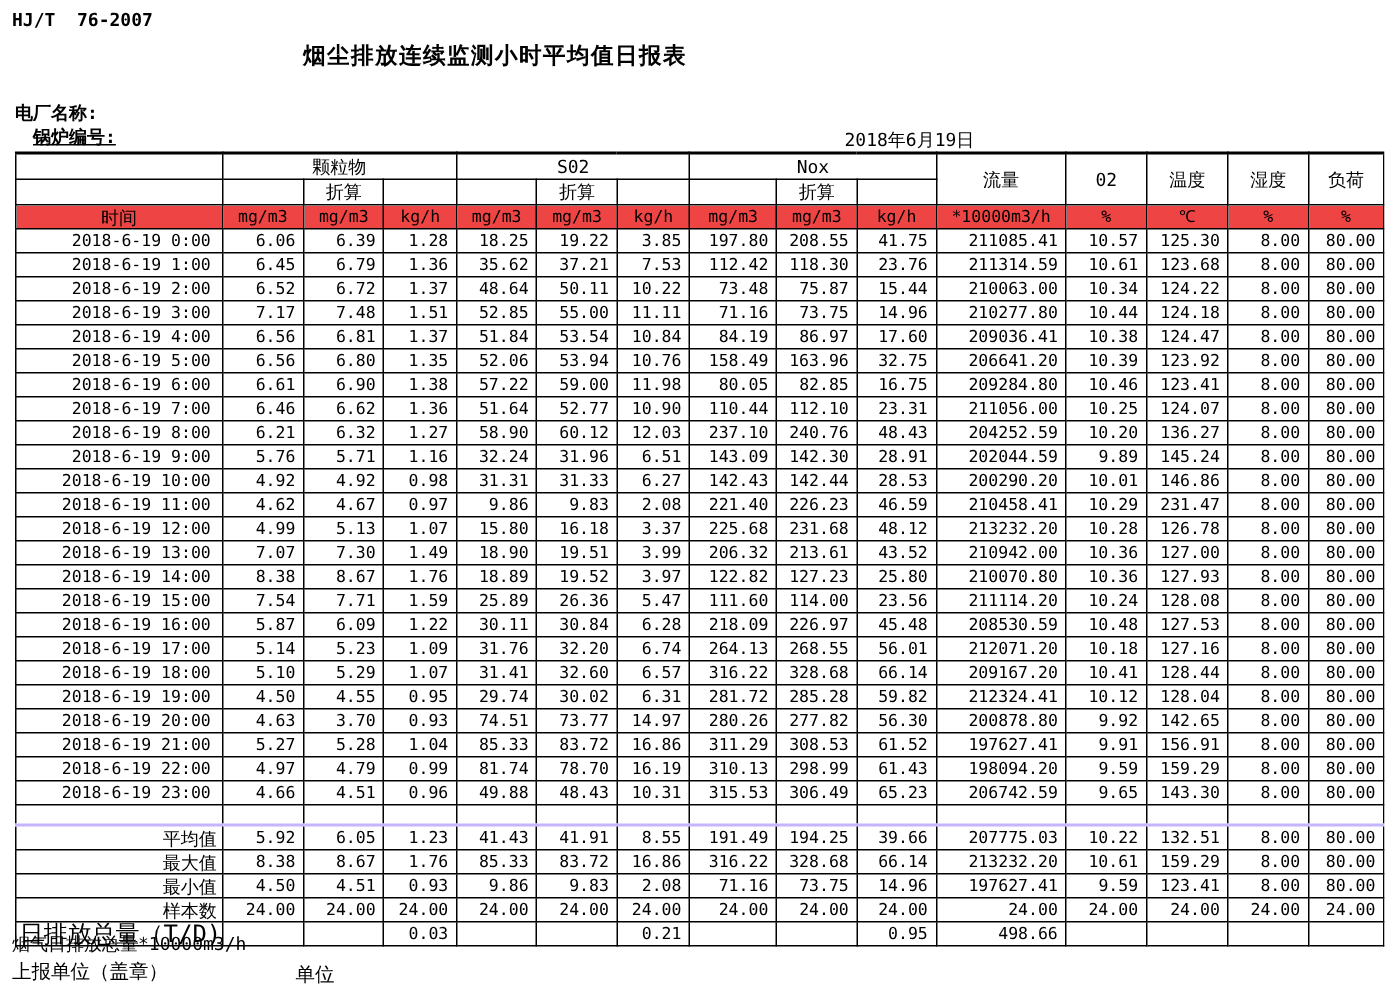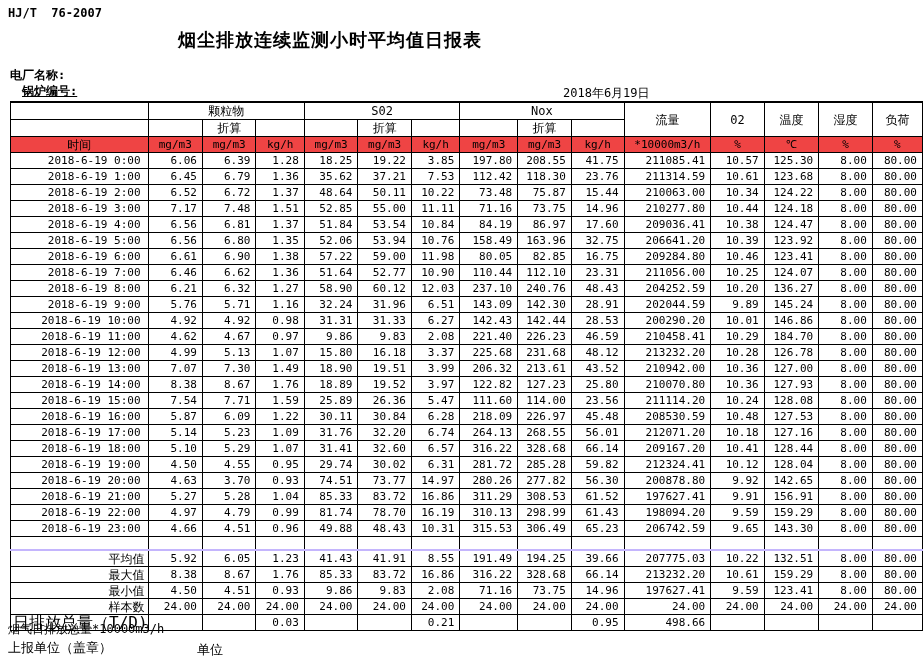--- a/index.html
+++ b/index.html
@@ -9,21 +9,21 @@
     background:#ffffff;color:#000;
     font-family:"DejaVu Sans Mono","Liberation Mono",monospace;
     overflow:hidden;
   }
   .standard{
     position:absolute;left:8px;top:6px;
     font-weight:bold;font-size:12px;white-space:pre;
   }
   .title{
     position:absolute;left:0;top:28px;width:660px;
-    text-align:center;font-weight:bold;font-size:18px;
+    text-align:center;font-weight:bold;font-size:15px;
     letter-spacing:1px;
   }
   .plant-label{position:absolute;left:10px;top:67px;font-weight:bold;font-size:12px;}
   .boiler-label{position:absolute;left:22px;top:83px;font-weight:bold;font-size:12px;text-decoration:underline;}
   .report-date{position:absolute;left:563px;top:85px;font-size:12px;}
 
   table.report{
     position:absolute;left:10px;top:101px;
     border-collapse:collapse;table-layout:fixed;
     border-top:2px solid #000;
@@ -312,21 +312,21 @@
         <td>4.67</td>
         <td>0.97</td>
         <td>9.86</td>
         <td>9.83</td>
         <td>2.08</td>
         <td>221.40</td>
         <td>226.23</td>
         <td>46.59</td>
         <td>210458.41</td>
         <td>10.29</td>
-        <td>184.70</td>
+        <td>231.47</td>
         <td>8.00</td>
         <td>80.00</td>
       </tr>
       <tr>
         <td class="time">2018-6-19 12:00</td>
         <td>4.99</td>
         <td>5.13</td>
         <td>1.07</td>
         <td>15.80</td>
         <td>16.18</td>

